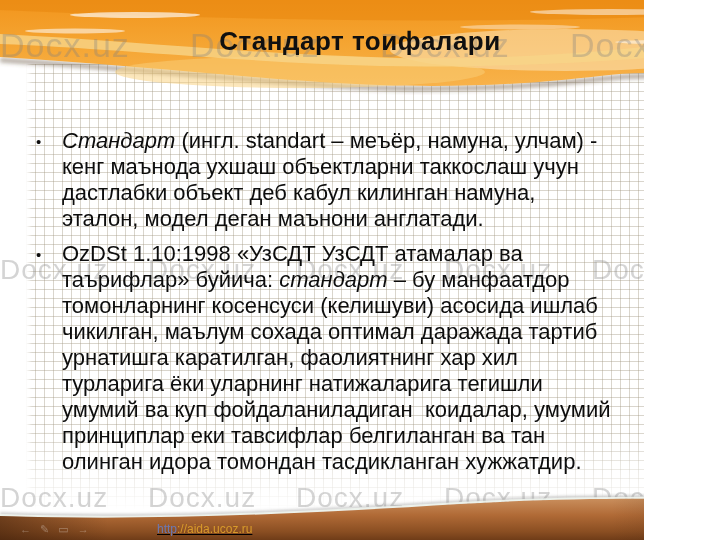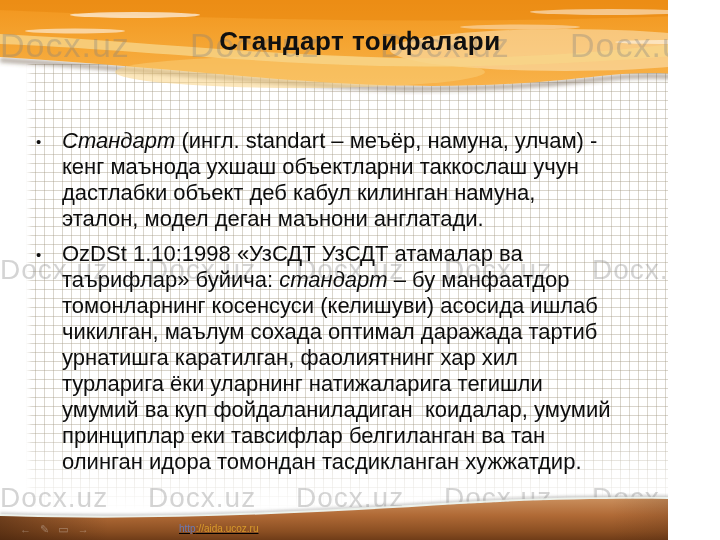--- a/index.html
+++ b/index.html
@@ -1,20 +1,19 @@
 <!DOCTYPE html>
 <html><head>
 <meta charset="utf-8">
 <style>
   html,body{margin:0;padding:0;}
   .stage{
     position:relative;width:644px;height:540px;overflow:hidden;
     background:#ffffff;
     font-family:"Liberation Sans", sans-serif;
-    padding-left:24px;
   }
   
   .grid-layer{
     position:absolute;left:26px;top:64px;width:668px;height:446px;
     background-image:
       repeating-linear-gradient(to right, rgba(160,150,128,0.40) 0 1px, transparent 1px 9px),
       repeating-linear-gradient(to bottom, rgba(160,150,128,0.40) 0 1px, transparent 1px 9px);
     z-index:1;
   }
   .grid-layer::after{
@@ -54,21 +53,21 @@
   .bullet .runs{flex:1;white-space:pre-wrap;}
   .it{font-style:italic;text-align:right;}
   
   .nav-icons{
     position:absolute;left:20px;top:522px;z-index:6;display:flex;gap:9px;
     color:rgba(255,255,255,0.30);font-size:11px;line-height:14px;
   }
   .nav-icons span{cursor:pointer;}
   .footer-link{
     position:absolute;left:157px;top:523px;z-index:6;
-    font-size:10px;line-height:12px;text-decoration:underline;white-space:nowrap;margin-left:22px;
+    font-size:12px;line-height:12px;text-decoration:underline;white-space:nowrap;
   }
   .footer-link .scheme{color:#6b79b4;}
   .footer-link .rest{color:#d89a2a;}
 </style>
 </head>
 <body>
 
 <div class="stage">
 
   <div class="grid-layer"></div>

